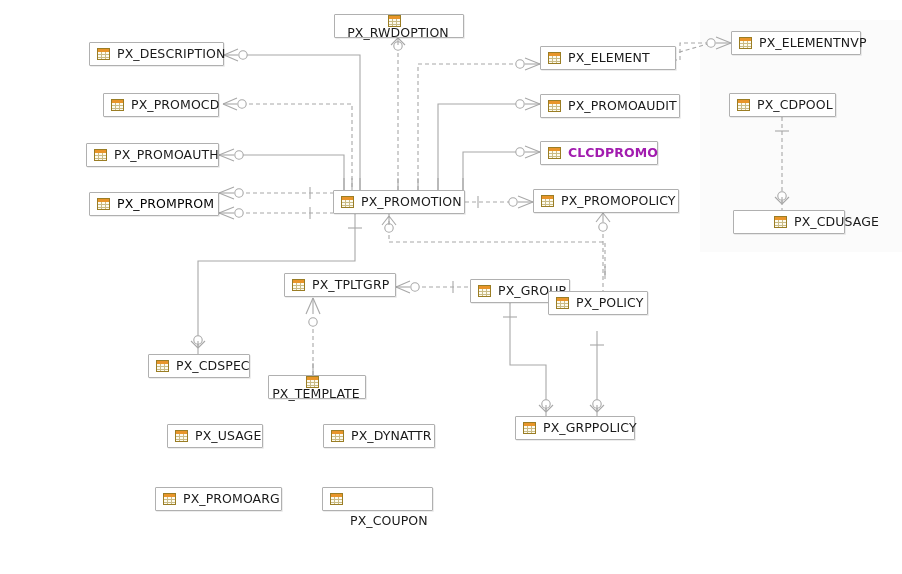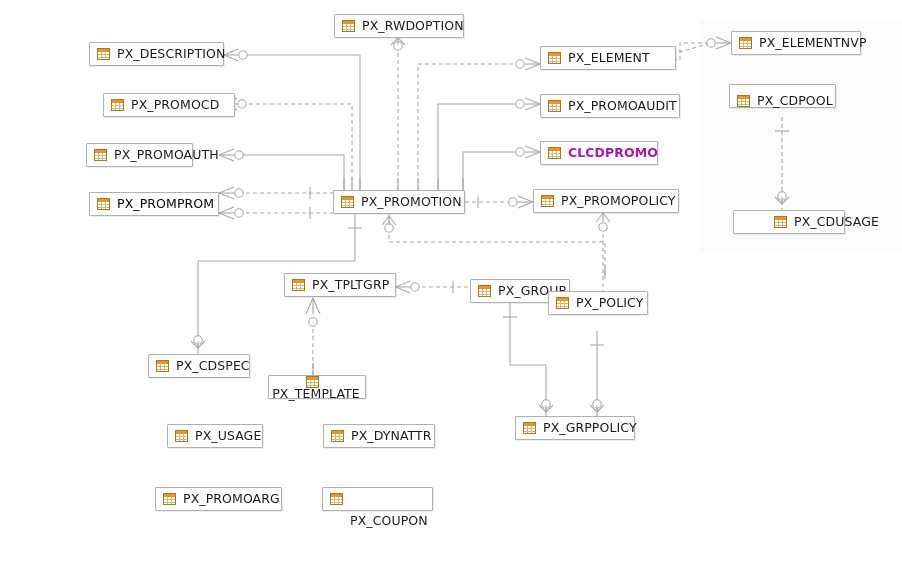--- a/index.html
+++ b/index.html
@@ -178,21 +178,21 @@
         <line x1="590" y1="345" x2="604" y2="345" stroke="#a8a8a8" stroke-width="1.1"></line>
         <circle cx="782" cy="196" r="4.2" fill="#ffffff" stroke="#a8a8a8" stroke-width="1.1"></circle>
         <line x1="782" y1="204" x2="775" y2="197" stroke="#a8a8a8" stroke-width="1.1"></line>
         <line x1="782" y1="204" x2="782" y2="197" stroke="#a8a8a8" stroke-width="1.1"></line>
         <line x1="782" y1="204" x2="789" y2="197" stroke="#a8a8a8" stroke-width="1.1"></line>
         <line x1="775" y1="131" x2="789" y2="131" stroke="#a8a8a8" stroke-width="1.1"></line>
       </g>
   </svg>
 
   <div id="entity-layer">
-      <div class="entity" style="left: 334px; top: 14px; width: 130px; border-color: rgb(176, 176, 176);">
+      <div class="entity" style="left: 334px; top: 14px; width: 130px; border-color: rgb(176, 176, 176); flex-direction: column;">
         <span class="tbl-icon">
           <span class="g"></span>
         </span>
         <span class="label" style="color: rgb(26, 26, 26);">PX_RWDOPTION</span>
       </div>
       <div class="entity" style="left: 89px; top: 42px; width: 135px; border-color: rgb(176, 176, 176);">
         <span class="tbl-icon">
           <span class="g"></span>
         </span>
         <span class="label" style="color: rgb(26, 26, 26);">PX_DESCRIPTION</span>
@@ -202,39 +202,39 @@
           <span class="g"></span>
         </span>
         <span class="label" style="color: rgb(26, 26, 26);">PX_ELEMENT</span>
       </div>
       <div class="entity" style="left: 731px; top: 31px; width: 130px; border-color: rgb(176, 176, 176);">
         <span class="tbl-icon">
           <span class="g"></span>
         </span>
         <span class="label" style="color: rgb(26, 26, 26);">PX_ELEMENTNVP</span>
       </div>
-      <div class="entity" style="left: 103px; top: 93px; width: 132px; border-color: rgb(176, 176, 176);">
+      <div class="entity" style="left: 103px; top: 93px; width: 116px; border-color: rgb(176, 176, 176);">
         <span class="tbl-icon">
           <span class="g"></span>
         </span>
         <span class="label" style="color: rgb(26, 26, 26);">PX_PROMOCD</span>
       </div>
       <div class="entity" style="left: 540px; top: 94px; width: 140px; border-color: rgb(176, 176, 176);">
         <span class="tbl-icon">
           <span class="g"></span>
         </span>
         <span class="label" style="color: rgb(26, 26, 26);">PX_PROMOAUDIT</span>
       </div>
-      <div class="entity" style="left: 729px; top: 84px; width: 107px; border-color: rgb(176, 176, 176); align-items: flex-end;">
+      <div class="entity" style="left: 729px; top: 93px; width: 107px; border-color: rgb(176, 176, 176);">
         <span class="tbl-icon">
           <span class="g"></span>
         </span>
         <span class="label" style="color: rgb(26, 26, 26);">PX_CDPOOL</span>
       </div>
-      <div class="entity" style="left: 86px; top: 143px; width: 107px; border-color: rgb(176, 176, 176);">
+      <div class="entity" style="left: 86px; top: 143px; width: 133px; border-color: rgb(176, 176, 176);">
         <span class="tbl-icon">
           <span class="g"></span>
         </span>
         <span class="label" style="color: rgb(26, 26, 26);">PX_PROMOAUTH</span>
       </div>
       <div class="entity" style="left: 540px; top: 141px; width: 118px; border-color: rgb(176, 176, 176);">
         <span class="tbl-icon">
           <span class="g"></span>
         </span>
         <span class="label" style="color: #a21caf; font-weight: bold;">CLCDPROMO</span>

